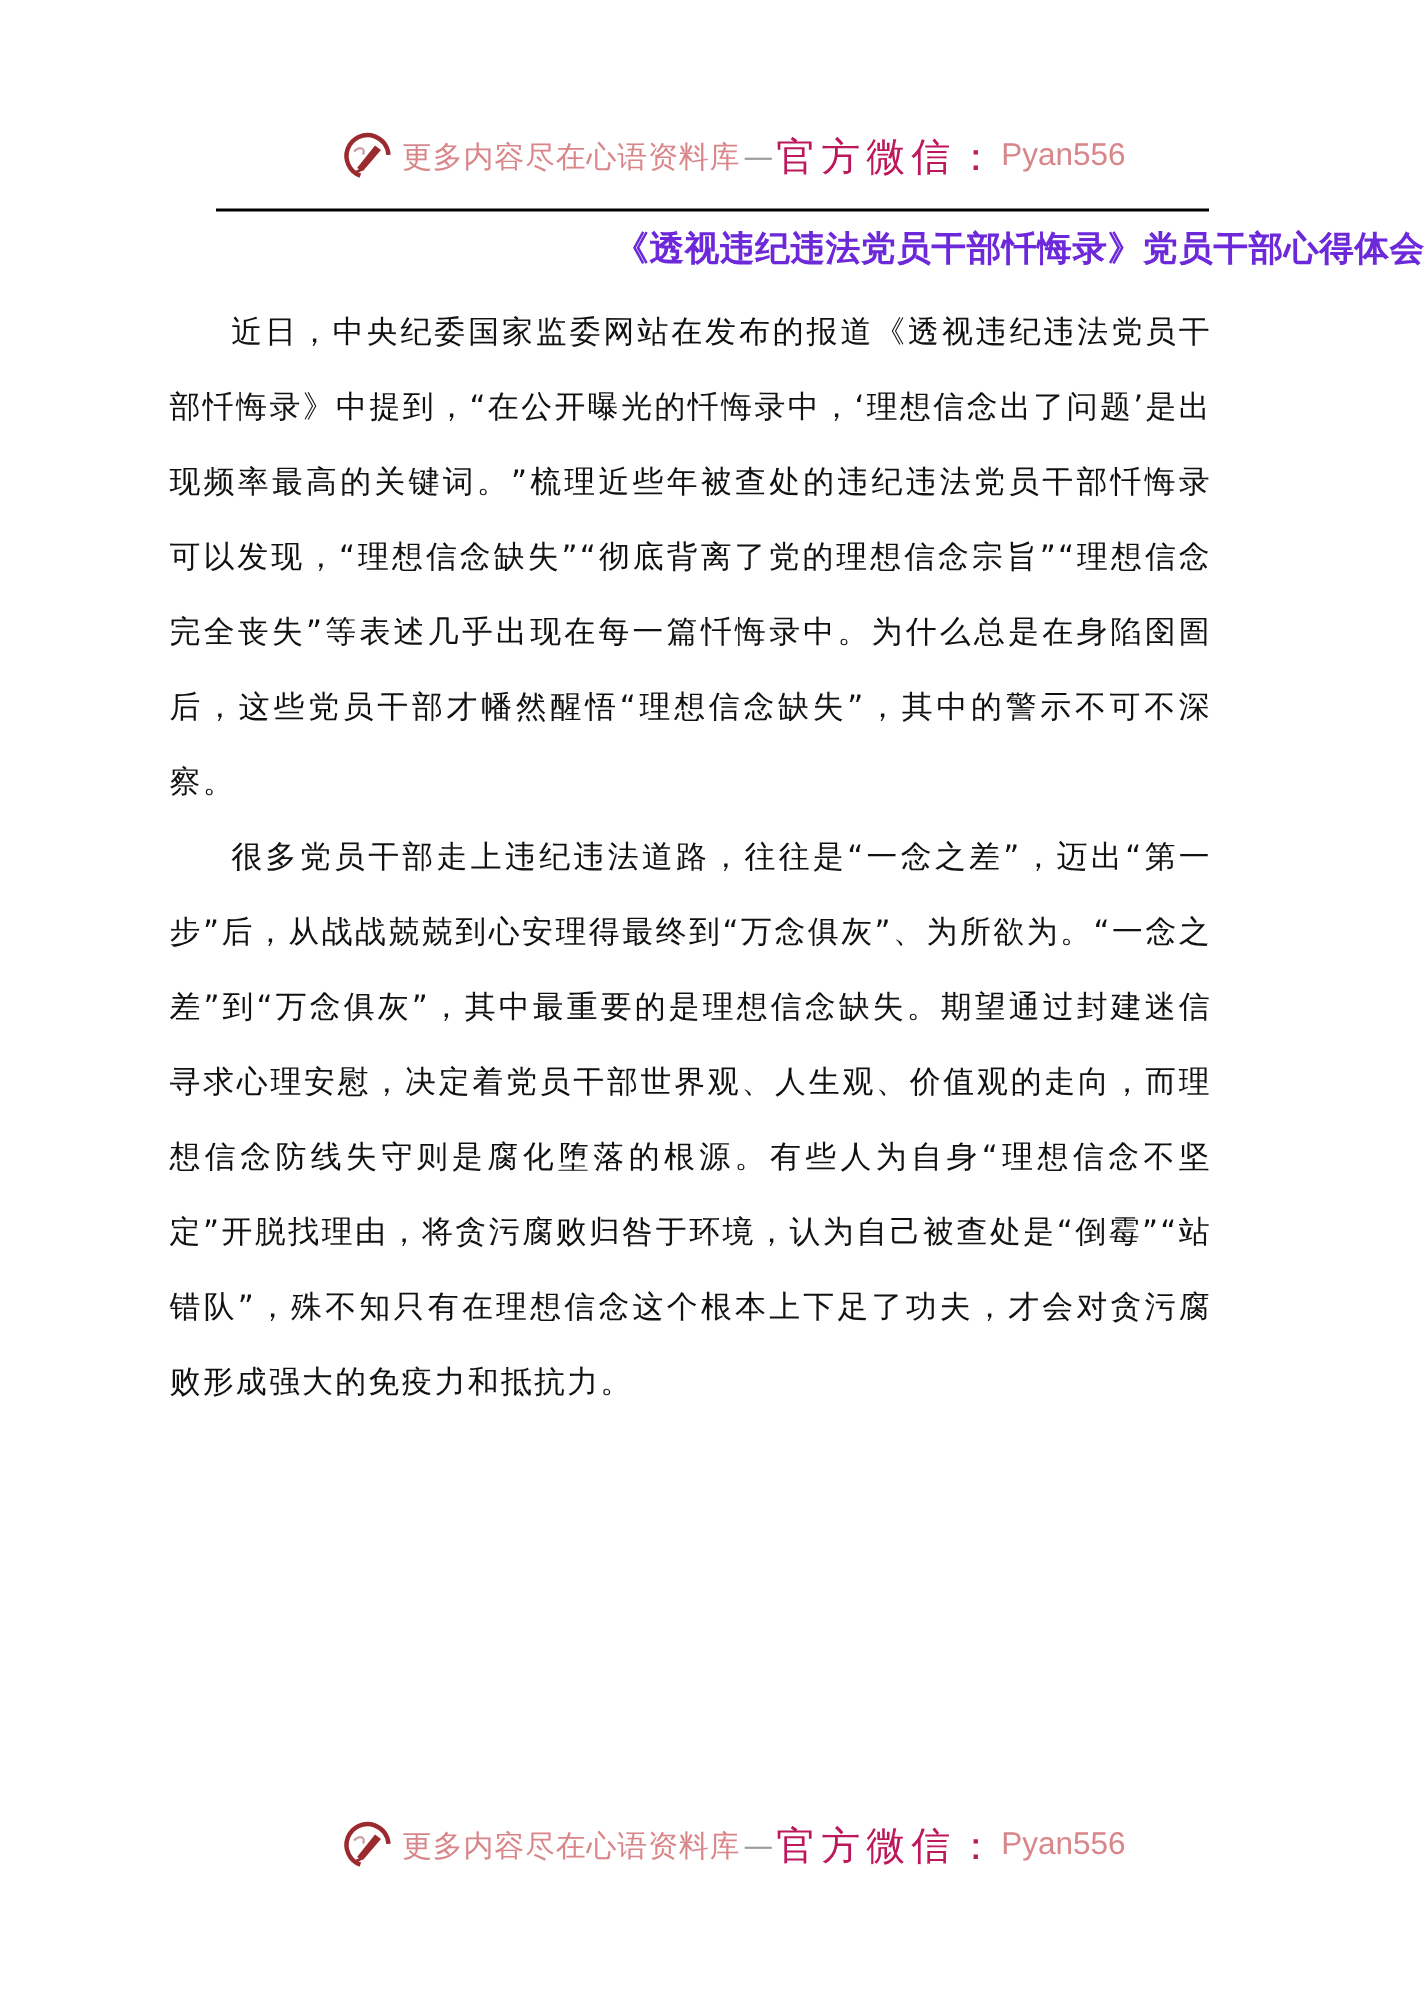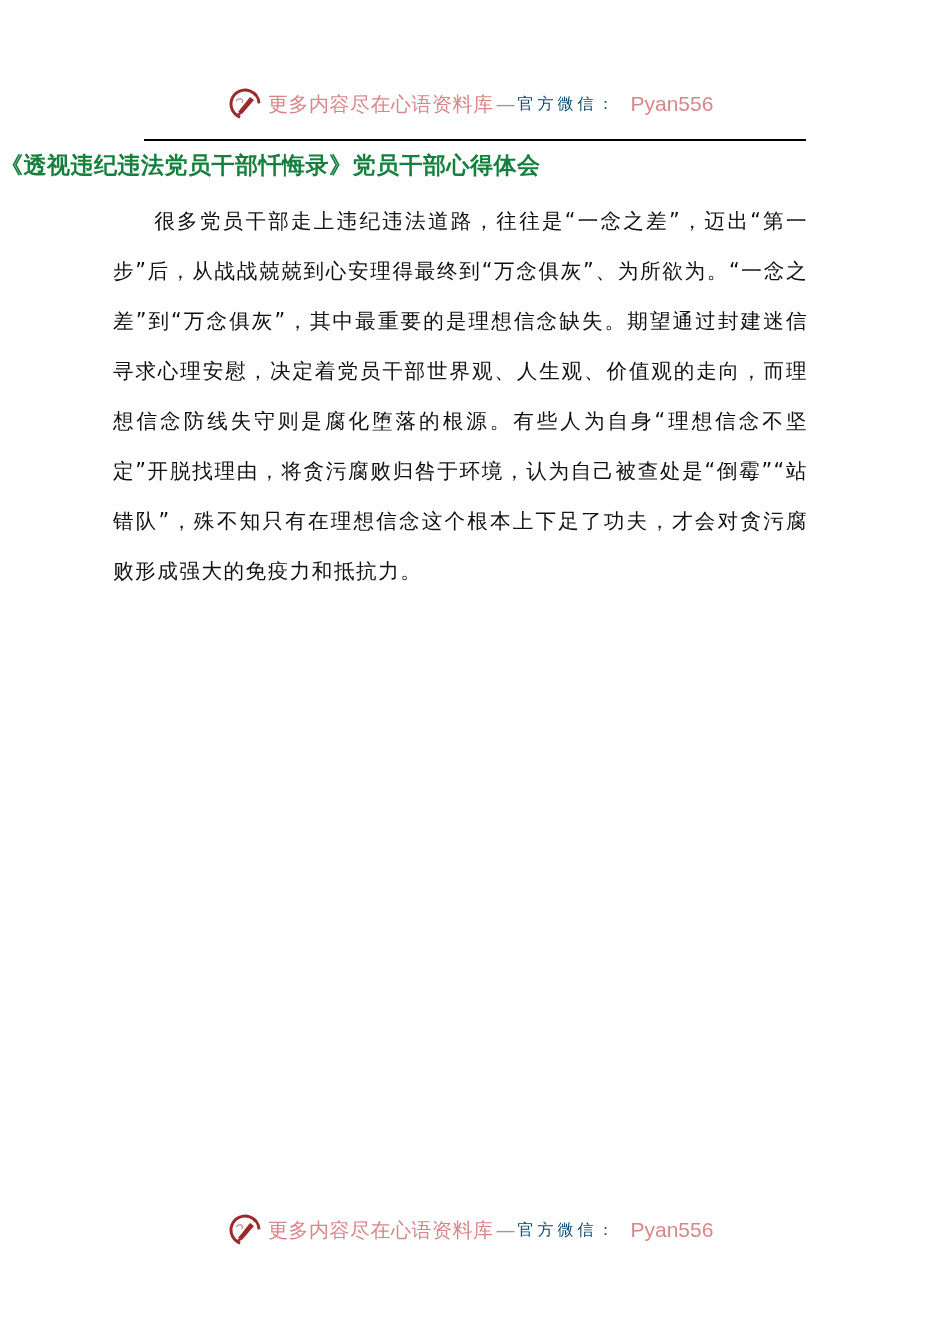--- a/index.html
+++ b/index.html
@@ -4,25 +4,25 @@
 <style>
   html, body { margin: 0; padding: 0; background: #ffffff; }
   body { width: 950px; height: 1344px; position: relative; overflow: hidden;
          font-family: "DejaVu Sans", sans-serif; color: #111; }
   .banner { position: absolute; left: 228px; height: 36px; display: flex; align-items: center; white-space: nowrap; }
   .banner.top { top: 86px; }
   .banner.bottom { top: 1212px; }
   .logo { width: 34px; height: 34px; margin-right: 6px; }
   .b-red { color: #d9868a; font-family: "DejaVu Serif", serif; font-size: 20px; letter-spacing: 0.5px; }
   .b-dash { color: #9a9a9a; font-size: 20px; margin: 0 2px; }
-  .b-gray { color: #0c4a6e; font-family: Liberation Serif, serif; font-size: 16px; letter-spacing: 4px; }
-  .b-id { color: #d9868a; font-family: "Liberation Sans", sans-serif; font-size: 21px; margin-left: 13px; }
+  .b-gray { color: #be185d; font-family: Liberation Serif, serif; font-size: 26px; letter-spacing: 4px; }
+  .b-id { color: #d9868a; font-family: "Liberation Sans", sans-serif; font-size: 21px; margin-left: 0; }
   .rule { position: absolute; left: 144px; top: 139px; width: 662px; height: 2px; background: #000; }
-  .title { position: absolute; top: 150px; left: 0; width: 950px; text-align: left;
-           font-family: "DejaVu Sans", sans-serif; font-weight: bold; font-size: 23px; color: #15803d; letter-spacing: 0.5px; }
+  .title { position: absolute; top: 150px; left: 0; width: 950px; text-align: right;
+           font-family: "DejaVu Sans", sans-serif; font-weight: bold; font-size: 23px; color: #6d28d9; letter-spacing: 0.5px; }
   .body { position: absolute; left: 113px; top: 196px; width: 695px; }
   .para { margin: 0; font-family: "DejaVu Sans", sans-serif; font-size: 20.6px; line-height: 50px;
           text-indent: 2em; text-align: justify; letter-spacing: 1.5px; color: #111; }
 </style>
 </head>
 <body>
 
 <div class="banner top">
   <svg class="logo" viewBox="0 0 34 34">
     <circle cx="17" cy="17" r="14" fill="none" stroke="#9b2a2f" stroke-width="3" stroke-dasharray="60 28" transform="rotate(110 17 17)"></circle>
@@ -34,20 +34,21 @@
   <span class="b-dash">—</span>
   <span class="b-gray">官方微信：</span>
   <span class="b-id">Pyan556</span>
 </div>
 
 <div class="rule"></div>
 
 <div class="title">《透视违纪违法党员干部忏悔录》党员干部心得体会</div>
 
 <div class="body">
+  <p class="para">近日，中央纪委国家监委网站在发布的报道《透视违纪违法党员干部忏悔录》中提到，“在公开曝光的忏悔录中，‘理想信念出了问题’是出现频率最高的关键词。”梳理近些年被查处的违纪违法党员干部忏悔录可以发现，“理想信念缺失”“彻底背离了党的理想信念宗旨”“理想信念完全丧失”等表述几乎出现在每一篇忏悔录中。为什么总是在身陷囹圄后，这些党员干部才幡然醒悟“理想信念缺失”，其中的警示不可不深察。</p>
   <p class="para">很多党员干部走上违纪违法道路，往往是“一念之差”，迈出“第一步”后，从战战兢兢到心安理得最终到“万念俱灰”、为所欲为。“一念之差”到“万念俱灰”，其中最重要的是理想信念缺失。期望通过封建迷信寻求心理安慰，决定着党员干部世界观、人生观、价值观的走向，而理想信念防线失守则是腐化堕落的根源。有些人为自身“理想信念不坚定”开脱找理由，将贪污腐败归咎于环境，认为自己被查处是“倒霉”“站错队”，殊不知只有在理想信念这个根本上下足了功夫，才会对贪污腐败形成强大的免疫力和抵抗力。</p>
 </div>
 
 <div class="banner bottom">
   <svg class="logo" viewBox="0 0 34 34">
     <circle cx="17" cy="17" r="14" fill="none" stroke="#9b2a2f" stroke-width="3" stroke-dasharray="60 28" transform="rotate(110 17 17)"></circle>
     <path d="M10 25 L22 10 L26 13 L14 27 Z" fill="#9b2a2f"></path>
     <path d="M8 14 C12 10 16 12 14 16" fill="none" stroke="#c9a0a2" stroke-width="1.5"></path>
     <path d="M9 28 L13 26" stroke="#9b2a2f" stroke-width="2"></path>
   </svg>

